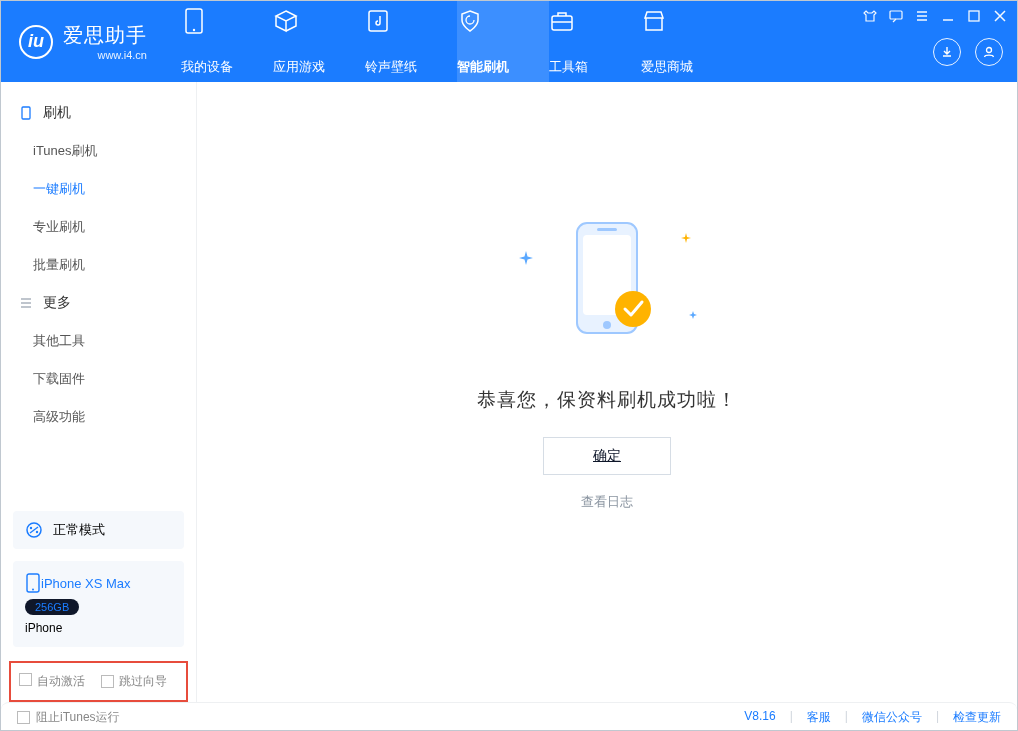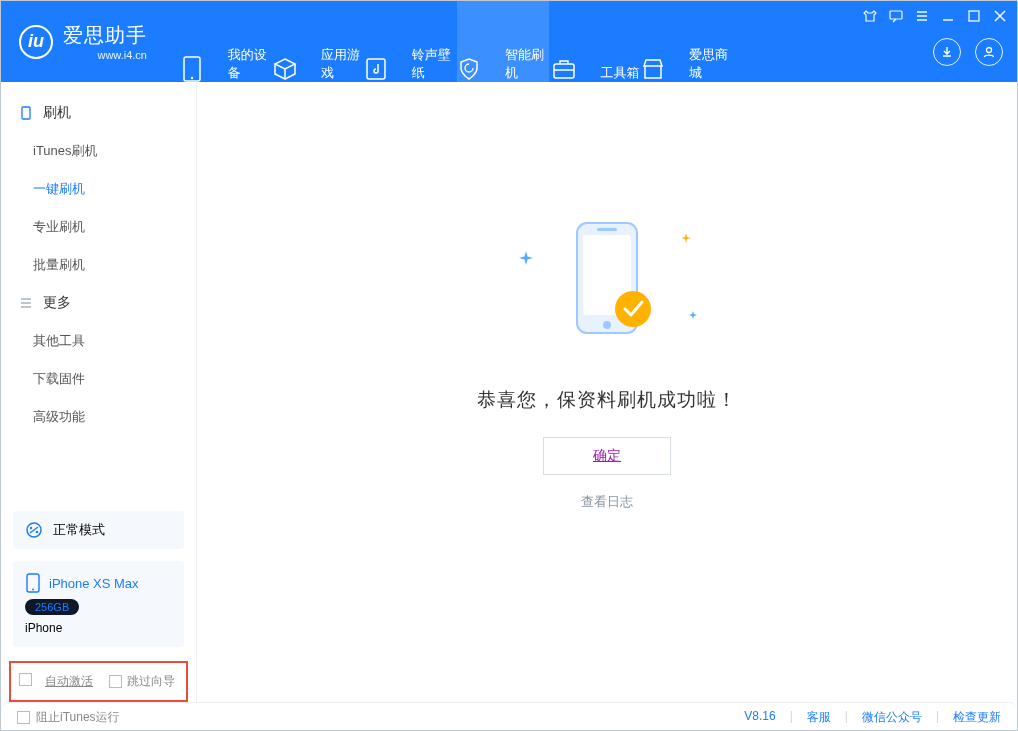--- a/index.html
+++ b/index.html
@@ -5,22 +5,22 @@
 * { margin: 0; padding: 0; box-sizing: border-box; font-family: "Microsoft YaHei", "PingFang SC", sans-serif; }
 body { background: #fff; width: 1018px; height: 731px; overflow: hidden; border: 1px solid #c0c8d0; }
 .header { height: 81px; background: linear-gradient(180deg, #1b7cff 0%, #1b7cff 100%); display: flex; align-items: stretch; color: #fff; position: relative; }
 .logo-block { display: flex; align-items: center; padding: 0 18px 0 18px; min-width: 180px; }
 .logo-circle { width: 34px; height: 34px; border: 2.5px solid #fff; border-radius: 50%; display: flex; align-items: center; justify-content: center; margin-right: 10px; }
 .logo-circle span { font-weight: bold; font-style: italic; font-size: 18px; }
 .logo-text { display: flex; flex-direction: column; text-align: right; }
 .logo-main { font-size: 20px; font-weight: 500; letter-spacing: 1px; }
 .logo-sub { font-size: 11px; opacity: 0.9; }
 .nav { display: flex; }
-.nav-item { width: 92px; display: flex; flex-direction: row; align-items: flex-end; justify-content: center; font-size: 13px; gap: 24px; cursor: pointer; position: relative; }
-.nav-item.active { background: rgba(255,255,255,0.15); }
+.nav-item { width: 92px; display: flex; flex-direction: column; align-items: flex-start; justify-content: center; font-size: 13px; gap: 24px; cursor: pointer; position: relative; }
+.nav-item.active { background: rgba(255,255,255,0.15); font-weight: bold; }
 .nav-icon { width: 26px; height: 26px; display: flex; align-items: center; justify-content: center; }
 .win-controls { position: absolute; top: 8px; right: 10px; display: flex; gap: 12px; align-items: center; }
 .win-controls span { width: 14px; height: 14px; display: inline-flex; align-items: center; justify-content: center; cursor: pointer; opacity: 0.95; }
 .header-right { position: absolute; right: 14px; bottom: 16px; display: flex; gap: 14px; }
 .circle-btn { width: 28px; height: 28px; border: 1.5px solid rgba(255,255,255,0.9); border-radius: 50%; display: flex; align-items: center; justify-content: center; cursor: pointer; }
 .body { display: flex; height: 620px; }
 .sidebar { width: 196px; border-right: 1px solid #eef0f2; display: flex; flex-direction: column; }
 .side-scroll { flex: 1; padding-top: 12px; }
 .side-head { display: flex; align-items: center; gap: 10px; padding: 10px 18px; font-size: 14px; color: #333; font-weight: 500; }
 .side-head svg, .side-head .hicon { width: 14px; height: 14px; }
@@ -30,21 +30,21 @@
 .device-card { flex-direction: column; align-items: flex-start; gap: 6px; padding: 12px; }
 .device-name { color: #1b7cff; font-weight: 500; }
 .device-cap { background: #0f172a; color: #1b7cff; font-size: 11px; padding: 2px 10px; border-radius: 10px; }
 .device-type { color: #000000; font-size: 12px; }
 .red-box { margin: 8px 8px 0 8px; border: 2px solid #e74c3c; padding: 10px 8px; display: flex; gap: 16px; align-items: center; font-size: 12px; color: #888; }
 .chk { width: 13px; height: 13px; border: 1px solid #bbb; display: inline-block; }
 .main { flex: 1; position: relative; display: flex; flex-direction: column; align-items: center; justify-content: center; }
 .phone-wrap { position: relative; margin-top: -60px; }
 .star { position: absolute; }
 .msg { font-size: 19px; color: #333; margin-top: 30px; letter-spacing: 1px; }
-.ok-btn { margin-top: 24px; width: 128px; height: 38px; border: 1px solid #d6dde5; background: #fff; font-size: 14px; color: #a21caf; cursor: pointer; text-decoration: underline; }
+.ok-btn { margin-top: 24px; width: 128px; height: 38px; border: 1px solid #d6dde5; background: #fff; font-size: 14px; color: #0f172a; cursor: pointer; text-decoration: underline; }
 .log-link { margin-top: 18px; font-size: 13px; color: #8a94a0; cursor: pointer; }
 .footer { height: 29px; border-top: 1px solid #eef0f2; display: flex; align-items: center; padding: 0 16px; font-size: 12px; color: #888; border-radius: 8px; }
 .footer-left { display: flex; align-items: center; gap: 6px; }
 .footer-right { margin-left: auto; display: flex; gap: 14px; }
 .footer-right .sep { color: #d0d6dd; }
 .ver { color: #1b7cff; }
 .flink { color: #1b7cff; cursor: pointer; }
 </style>
 </head>
 <body>
@@ -190,33 +190,33 @@
       <svg width="18" height="18" viewBox="0 0 18 18">
           <circle cx="9" cy="9" r="7" fill="none" stroke="#1b7cff" stroke-width="1.5"></circle>
           <circle cx="6" cy="7" r="1.2" fill="#1b7cff"></circle>
           <circle cx="12" cy="11" r="1.2" fill="#1b7cff"></circle>
           <path d="M5 12 L13 6" stroke="#1b7cff" stroke-width="1.3"></path>
         </svg>
       <span>正常模式</span>
     </div>
 
     <div class="device-card">
-      <div style="display:flex;align-items:center;gap:8px;">
+      <div style="display:flex;align-items:center;gap:0;">
         <svg width="16" height="20" viewBox="0 0 16 20">
             <rect x="2" y="1" width="12" height="18" rx="2" fill="none" stroke="#1b7cff" stroke-width="1.4"></rect>
             <circle cx="8" cy="16.5" r="1" fill="#1b7cff"></circle>
           </svg>
         <span class="device-name">iPhone XS Max</span>
       </div>
       <span class="device-cap">256GB</span>
       <span class="device-type">iPhone</span>
     </div>
 
     <div class="red-box">
-      <label style="display:flex;gap:13px;text-decoration:underline;">
+      <label style="display:flex;gap:5px;">
           <span class="chk"></span>
           <span>自动激活</span>
         </label>
       <label style="display:flex;align-items:center;gap:5px;">
           <span class="chk"></span>
           <span>跳过向导</span>
         </label>
     </div>
   </div>
 

